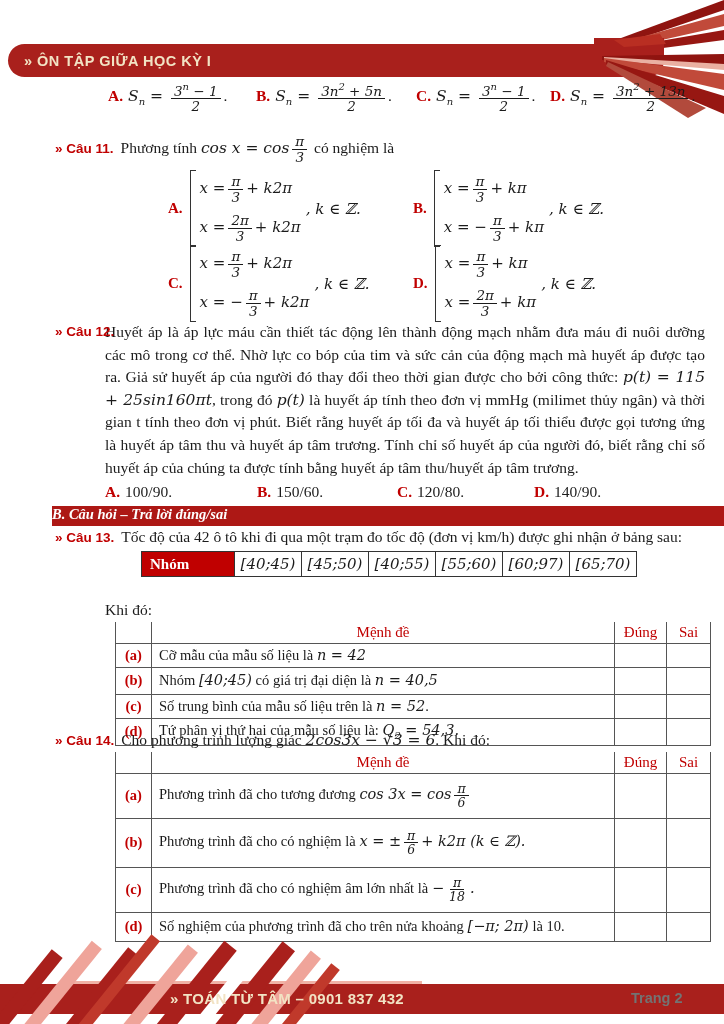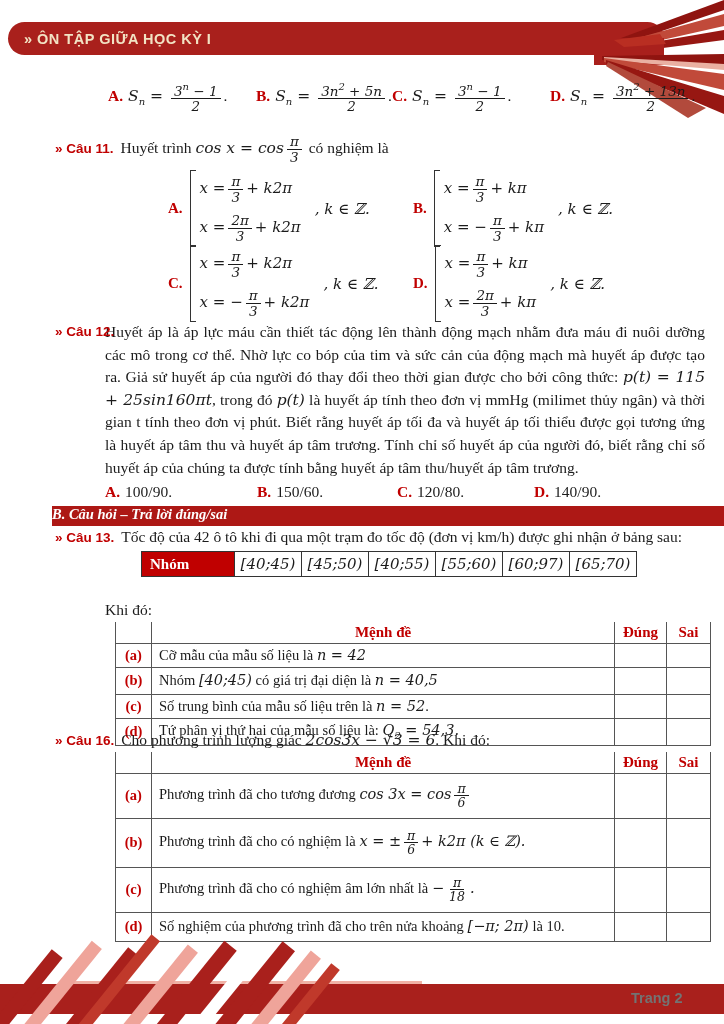--- a/index.html
+++ b/index.html
@@ -6,21 +6,21 @@
   html,body{width:724px;background:#fff}
   body{font-family:"Liberation Serif",serif;color:#1b1b1b}
   .page{position:relative;width:724px;height:1024px;background:#fff;overflow:hidden}
 
   .t{font-family:"Liberation Serif",serif}
   .mi{font-family:"DejaVu Serif",serif;font-style:italic}
   sub{font-size:10px}
   sup{font-size:10px}
 
   
-  .banner{position:absolute;top:22px;left:8px;width:656px;height:33px;background:#a9201c;border-radius:17px;display:flex;align-items:center;padding-left:16px}
+  .banner{position:absolute;top:44px;left:8px;width:656px;height:33px;background:#a9201c;border-radius:17px;display:flex;align-items:center;padding-left:16px}
   .banner-text{color:#f2e3c4;font:700 14.5px "Liberation Sans",sans-serif;letter-spacing:.5px}
   .fan{position:absolute;top:0;right:0;width:130px;height:118px}
 
   
   .optrow{position:absolute;left:0;width:720px;height:48px}
   .opt{position:absolute;top:0;white-space:nowrap;font-size:15.5px}
   .olab{color:#c00000;font-weight:700;font-family:"Liberation Serif",serif;margin-right:5px}
 
   .fr{display:inline-flex;flex-direction:column;align-items:center;vertical-align:middle;line-height:1.08;font-size:13.5px;margin:0 3px}
   .fr .n{border-bottom:1px solid #1b1b1b;padding:0 3px}
@@ -29,41 +29,41 @@
 
   .qhead{position:absolute;left:55px;white-space:nowrap;font-size:15.5px}
   .marker{color:#c00000;font:700 13.5px "Liberation Sans",sans-serif;margin-right:7px;white-space:nowrap}
 
   
   .sys{position:absolute;display:flex;align-items:center;font-size:15px}
   .sys .olab{margin-right:7px}
   .brk{position:relative;display:flex;flex-direction:column;gap:9px;padding:4px 0 4px 10px}
   .brk::before{content:"";position:absolute;left:0;top:0;bottom:0;width:5px;border:1.2px solid #333;border-right:none}
   .sline{white-space:nowrap}
-  .suf{margin-left:14px}
+  .suf{margin-left:5px}
 
   
   .qpara{position:absolute;top:321px;left:55px;width:650px;padding-left:50px;font-size:15.5px;line-height:22.6px;text-align:justify}
   .qpara .marker{position:absolute;left:0;top:3px}
 
   
   .secbar{position:absolute;top:506px;left:52px;width:708px;height:20px;background:#ad1815;display:flex;align-items:flex-start;padding-left:0}
   .sectitle{color:#fff;font:italic 700 14.5px "Liberation Serif",serif}
 
   
   .freq{position:absolute;top:551px;left:141px;border-collapse:collapse;font-size:15px}
   .freq th,.freq td{border:1px solid #333;height:25px}
   .freq th{background:#c00000;color:#fff;font-weight:600;text-align:left;padding:1px 8px;width:93px}
   .freq td{width:67px;text-align:center;padding:1px 4px}
   .khido{position:absolute;top:601px;left:105px;font-size:15.5px}
 
   
   .smt{position:absolute;border-collapse:collapse;font-size:14.5px;table-layout:fixed}
   .smt th,.smt td{border:1px solid #555;padding:1px 7px;vertical-align:middle}
-  .smt tr.hrow th{border-top:none;color:#c00000;font-weight:700;text-align:center;font-size:15px;height:21px;padding:0 2px;font-family:"Liberation Serif",serif}
+  .smt tr.hrow th{border-top:none;color:#c00000;font-weight:400;text-align:center;font-size:15px;height:21px;padding:0 2px;font-family:"Liberation Serif",serif}
   .smt td.lbl{color:#c00000;font-weight:700;text-align:center;padding:0}
   .smt td.stmt{text-align:left}
   .smt td.chk{padding:0}
 
   
   .fbar{position:absolute;top:984px;left:0;width:724px;height:30px;background:#a9201c}
   .pinkline{position:absolute;top:981px;left:70px;width:352px;height:3px;background:#f0b2a6}
   .brand{position:absolute;top:990px;left:170px;color:#f2e3c4;font:700 15px "Liberation Sans",sans-serif;letter-spacing:.3px;z-index:6}
   .pagenum{position:absolute;top:990px;left:631px;color:#737373;font:700 14.5px "Liberation Sans",sans-serif;z-index:6}
   .deco-bl{position:absolute;left:-15px;top:925px;width:400px;height:99px;z-index:5;pointer-events:none}
@@ -92,31 +92,31 @@
 
   <div class="optrow" style="top:82px">
     <span class="opt" style="left:108px"><b class="olab">A.</b><i class="mi">S</i><sub class="mi">n</sub><span class="mi"> = </span><span class="fr">
           <span class="n mi"><span>3</span><sup>n</sup><span> − 1</span></span>
           <span class="d mi">2</span>
         </span><span class="t">.</span></span>
     <span class="opt" style="left:256px"><b class="olab">B.</b><i class="mi">S</i><sub class="mi">n</sub><span class="mi"> = </span><span class="fr">
           <span class="n mi"><span>3n</span><sup>2</sup><span> + 5n</span></span>
           <span class="d mi">2</span>
         </span><span class="t">.</span></span>
-    <span class="opt" style="left:392px"><b class="olab">C.</b><i class="mi">S</i><sub class="mi">n</sub><span class="mi"> = </span><span class="fr">
+    <span class="opt" style="left:416px"><b class="olab">C.</b><i class="mi">S</i><sub class="mi">n</sub><span class="mi"> = </span><span class="fr">
           <span class="n mi"><span>3</span><sup>n</sup><span> − 1</span></span>
           <span class="d mi">2</span>
         </span><span class="t">.</span></span>
     <span class="opt" style="left:550px"><b class="olab">D.</b><i class="mi">S</i><sub class="mi">n</sub><span class="mi"> = </span><span class="fr">
           <span class="n mi"><span>3n</span><sup>2</sup><span> + 13n</span></span>
           <span class="d mi">2</span>
         </span><span class="t">.</span></span>
   </div>
 
-  <div class="qhead" style="top:134px"><b class="marker">» Câu 11.</b><span class="t">Huyết trình </span><i class="mi">cos x = cos</i><span class="fr">
+  <div class="qhead" style="top:134px"><b class="marker">» Câu 11.</b><span class="t">Phương tính </span><i class="mi">cos x = cos</i><span class="fr">
         <span class="n mi">π</span>
         <span class="d mi">3</span>
       </span><span class="t"> có nghiệm là</span></div>
 
   <div class="sys" style="left:168px;top:170px">
     <b class="olab">A.</b>
     <span class="brk">
       <span class="sline mi"><span>x =</span><span class="fr">
             <span class="n mi">π</span>
             <span class="d mi">3</span>
@@ -238,21 +238,21 @@
     </tr>
     <tr style="height:27px">
       <td class="lbl">(d)</td>
       <td class="stmt"><span class="t">Tứ phân vị thứ hai của mẫu số liệu là: </span><i class="mi">Q</i><sub class="mi">2</sub><i class="mi"> = 54,3.</i></td>
       <td class="chk"></td>
       <td class="chk"></td>
     </tr>
   </tbody>
     </table>
 
-  <div class="qhead" style="top:731px"><b class="marker">» Câu 16.</b><span class="t">Cho phương trình lượng giác </span><i class="mi">2cos3x − √3 = 6</i><span class="t">. Khi đó:</span></div>
+  <div class="qhead" style="top:731px"><b class="marker">» Câu 14.</b><span class="t">Cho phương trình lượng giác </span><i class="mi">2cos3x − √3 = 6</i><span class="t">. Khi đó:</span></div>
 
   <table class="smt" style="top:752px;left:115px;width:595px">
     <colgroup>
         <col style="width:36px">
         <col style="width:463px">
         <col style="width:52px">
         <col style="width:44px">
       </colgroup>
     <tbody>
         <tr class="hrow">
@@ -304,15 +304,16 @@
     <div class="stripe" style="left:55px;top:2px;width:13px;height:160px;background:#efa49a"></div>
     <div class="stripe" style="left:88px;top:8px;width:15px;height:170px;background:#a9201c"></div>
     <div class="stripe" style="left:118px;top:-4px;width:11px;height:150px;background:#c0392b"></div>
     <div class="stripe" style="left:146px;top:4px;width:13px;height:176px;background:#efa49a"></div>
     <div class="stripe" style="left:179px;top:0;width:16px;height:186px;background:#a9201c"></div>
     <div class="stripe" style="left:209px;top:6px;width:12px;height:186px;background:#ffffff"></div>
     <div class="stripe" style="left:236px;top:0;width:16px;height:190px;background:#a9201c"></div>
     <div class="stripe" style="left:269px;top:10px;width:13px;height:176px;background:#efa49a"></div>
     <div class="stripe" style="left:301px;top:26px;width:11px;height:140px;background:#c0392b"></div>
   </div>
+  <span class="brand">» TOÁN TỪ TÂM – 0901 837 432</span>
   <span class="pagenum">Trang 2</span>
 
 </div>
 
 </body></html>

